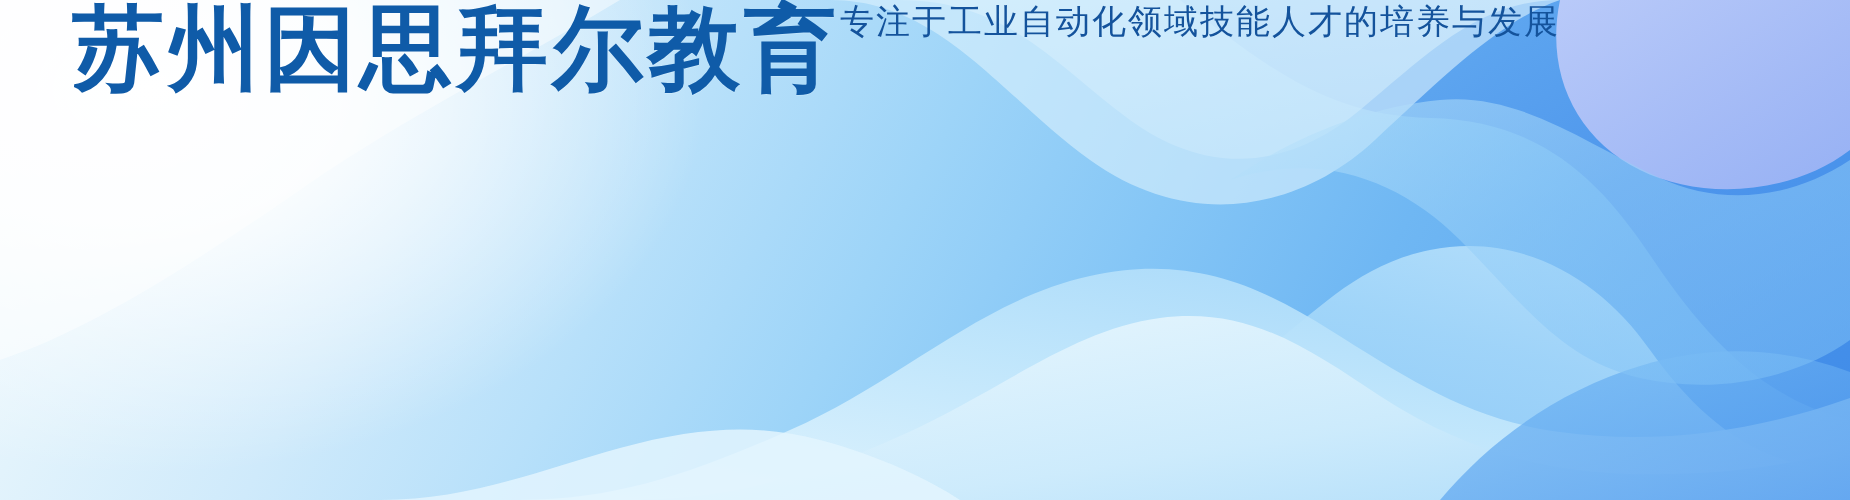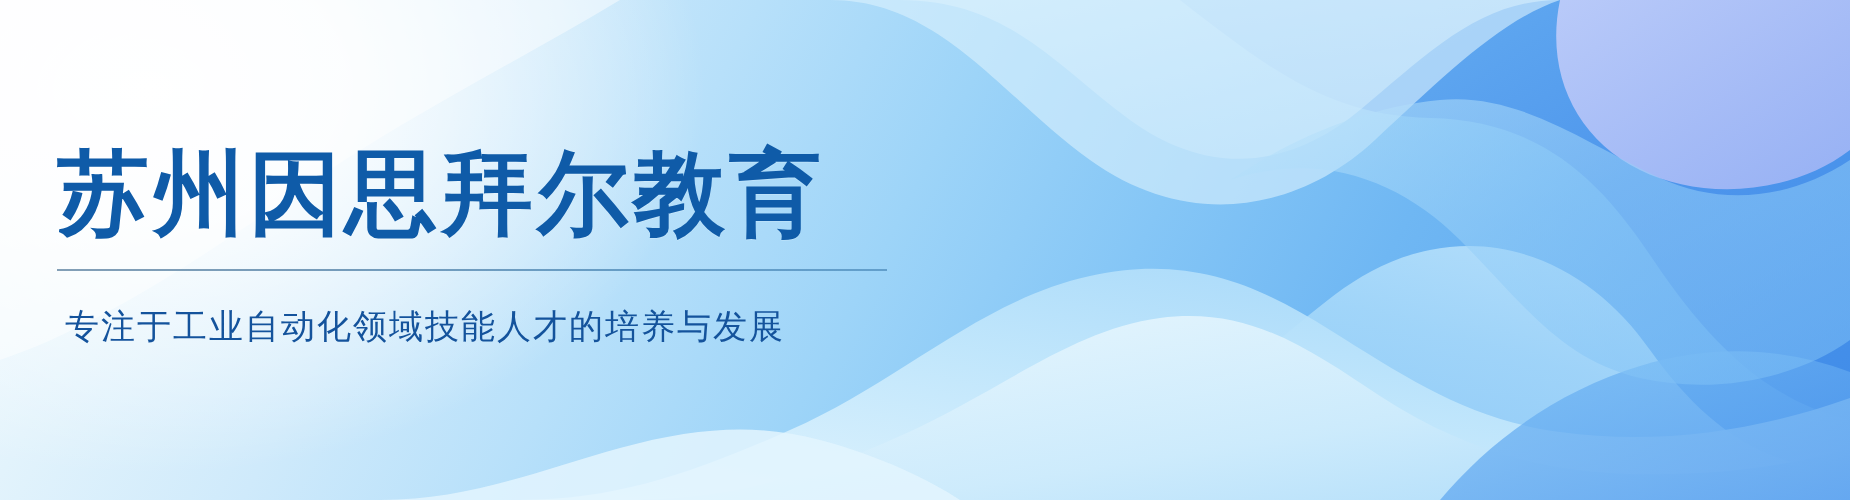--- a/index.html
+++ b/index.html
@@ -33,27 +33,27 @@
   .wave-layer {
     position: absolute;
     inset: 0;
     width: 1850px;
     height: 500px;
     display: block;
   }
 
   .content {
     position: absolute;
-    left: 57px;
+    left: 72px;
     top: 0;
     height: 500px;
     width: 900px;
     display: flex;
-    flex-direction: column;
-    justify-content: center;
+    flex-direction: row;
+    justify-content: flex-start;
     z-index: 5;
   }
 
   .org-title {
     font-size: 92px;
     line-height: 1.06;
     font-weight: 700;
     color: #0f5ba8;
     letter-spacing: 4px;
     margin: 0 0 0 0;
@@ -68,21 +68,21 @@
     background: linear-gradient(90deg, #5a7f9e 0%, #4d7da4 35%, #4a86b4 70%, #4f8dbc 100%);
     opacity: 0.75;
   }
 
   .org-subtitle {
     font-size: 34px;
     line-height: 1.25;
     font-weight: 500;
     color: #14539c;
     letter-spacing: 2px;
-    margin: 8px;
+    margin: 0;
     white-space: nowrap;
   }
 </style>
 </head>
 <body>
 
 <div class="banner">
 
   <svg class="wave-layer" viewBox="0 0 1850 500" preserveAspectRatio="none" xmlns="http://www.w3.org/2000/svg">
     <defs>

